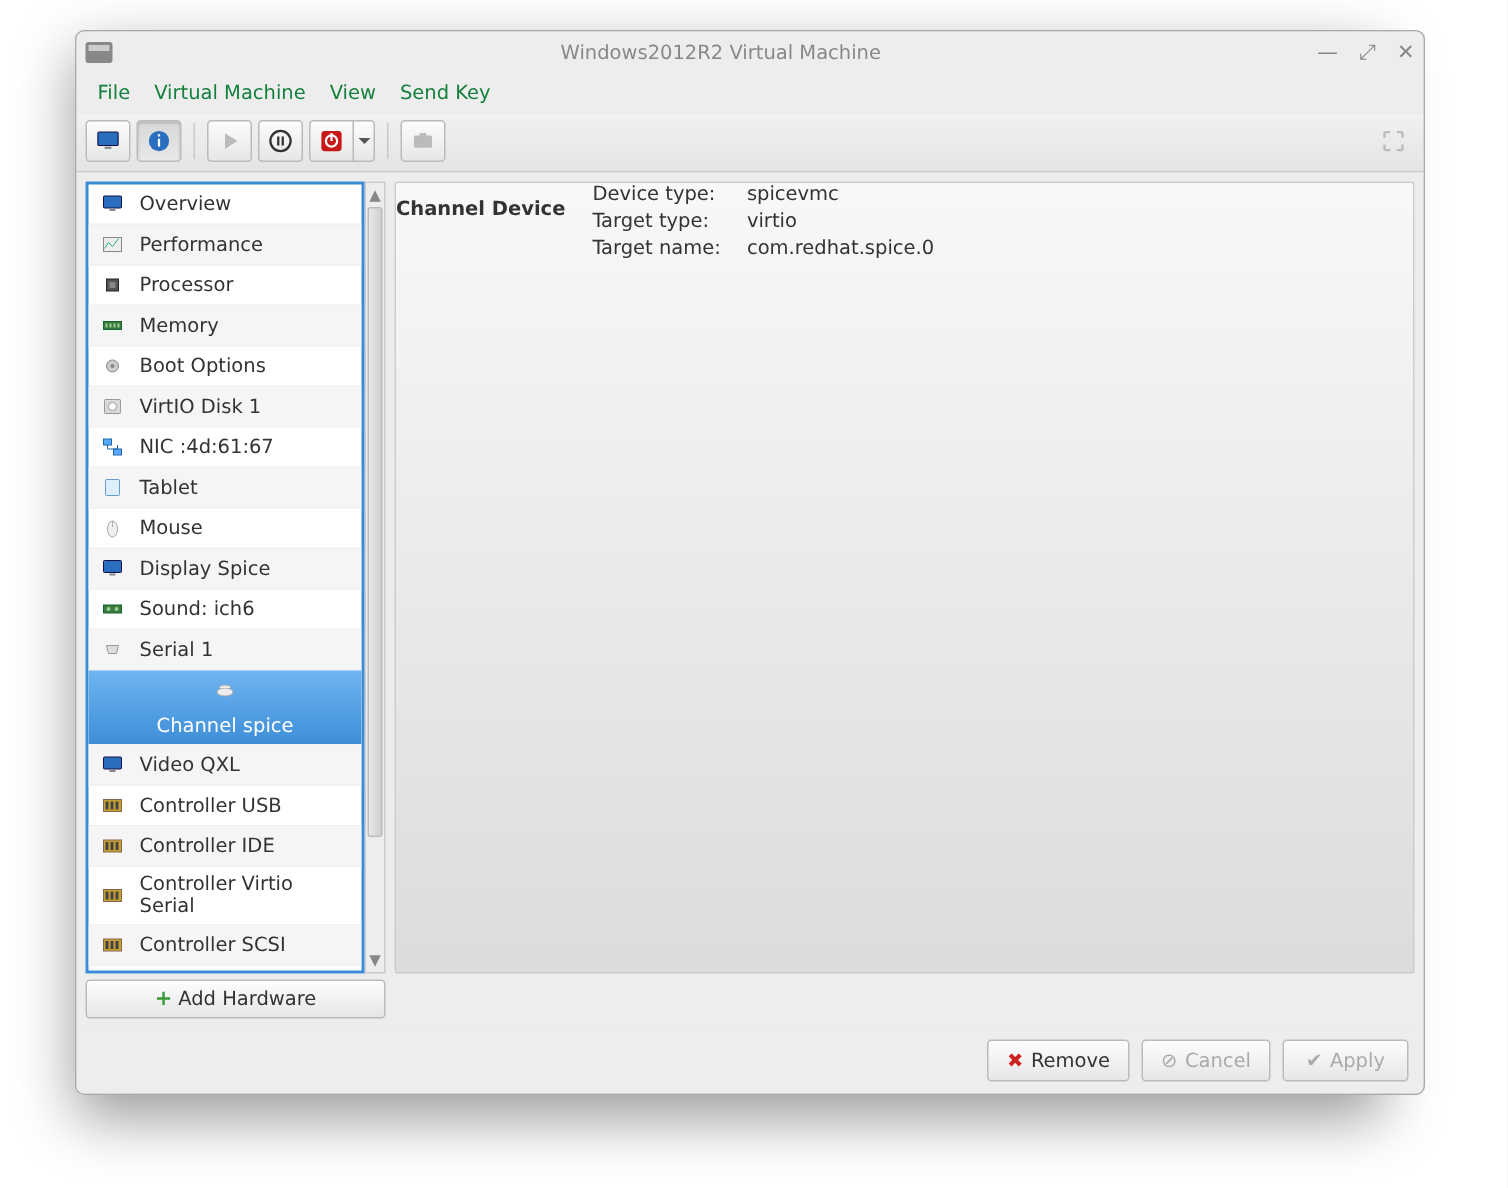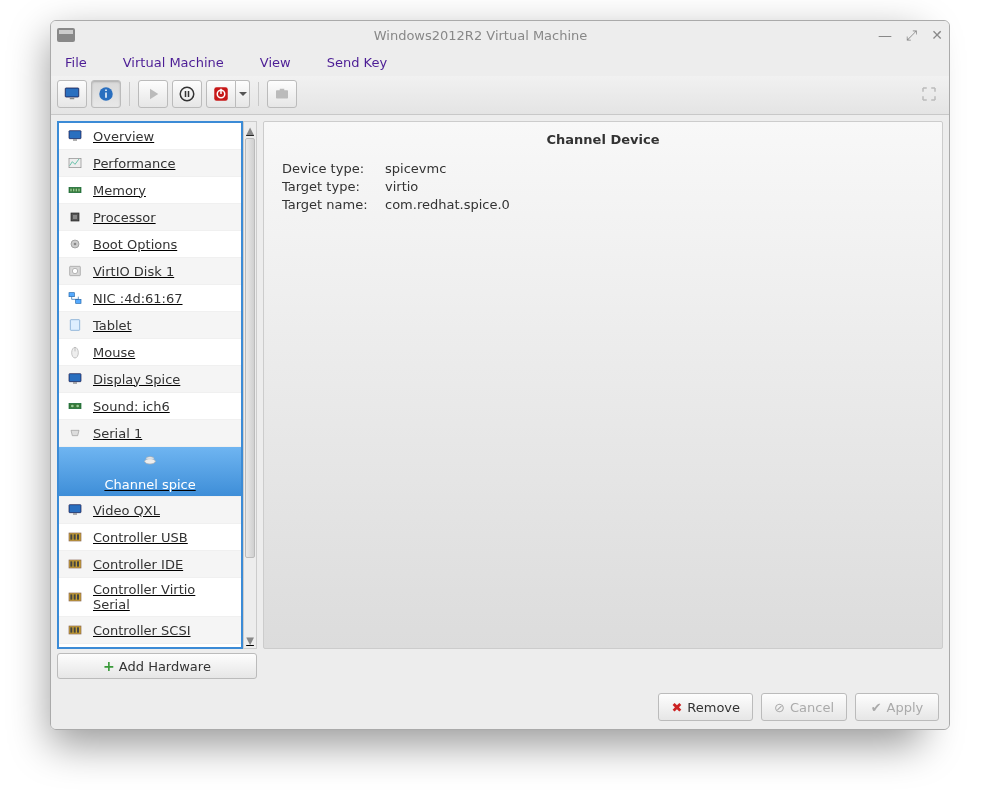--- a/index.html
+++ b/index.html
@@ -42,21 +42,21 @@
   margin-right: 8px;
   position: relative;
 }
 .titlebar .win-icon::after{
   content:"";position:absolute;top:2px;left:2px;right:2px;height:4px;background:#ccc;
 }
 .titlebar .title { flex:1; text-align:center; color:#888; font-size:13px; }
 .titlebar .win-controls { display:flex; gap:14px; color:#888; }
 .titlebar .win-controls span { cursor:pointer; font-size:14px; line-height:1; }
 .menubar {
-  display:flex; gap:20px; padding: 4px 6px; color:#4c1d95;
+  display:flex; gap:0; padding: 4px 6px; color:#15803d;
   background:#ededed;
 }
 .menubar .menu-item { padding: 2px 8px; cursor:default; }
 .toolbar {
   display:flex; align-items:center; gap:4px; padding:4px 6px 6px;
   border-bottom:1px solid #c8c8c8;
   background:linear-gradient(to bottom,#f1f1f1,#e4e4e4);
 }
 .tbtn {
   width:30px;height:28px;
@@ -93,40 +93,40 @@
   color:#333;
   min-height:27px;
 }
 .sidebar-item:nth-child(even){background:#f5f5f5;}
 .sidebar-item.selected{
   background:linear-gradient(to bottom,#6fb5f1,#3e8ed8);
   color:#fff;
   flex-direction:column;
 }
 .sidebar-item .iconbox{width:20px;height:18px;display:flex;align-items:center;justify-content:center;flex-shrink:0;}
-.sidebar-wrap{position:relative;display:flex;text-decoration:underline;}
+.sidebar-wrap{position:relative;display:flex;}
 .vscroll{
   width:14px;background:#ededed;border:1px solid #ccc;display:flex;flex-direction:column;
 }
 .vscroll .arrow{height:16px;display:flex;align-items:center;justify-content:center;color:#888;cursor:pointer;font-size:10px;}
 .vscroll .track{flex:1;position:relative;}
 .vscroll .thumb{position:absolute;left:1px;right:1px;top:0;height:85%;background:linear-gradient(to right,#e8e8e8,#d0d0d0);border:1px solid #bbb;border-radius:2px;}
 .add-hw-btn{
   height:26px;border:1px solid #bbb;border-radius:3px;
   background:linear-gradient(to bottom,#fdfdfd,#e6e6e6);
   display:flex;align-items:center;justify-content:center;gap:4px;
   cursor:pointer;color:#333;
 }
 .add-hw-btn .plus{color:#3a9a3a;font-weight:bold;font-size:14px;}
 .main-panel{
   flex:1;
   border:1px solid #ccc;
   background:linear-gradient(to bottom,#f8f8f8,#dcdcdc);
   border-radius:2px;
-  display:flex;flex-direction:column;
+  display:flex;
   height:528px;
 }
 .panel-heading{
   text-align:center;font-weight:bold;color:#333;
   padding:10px 0 14px;
 }
 .kv-table{padding:0 18px;}
 .kv-row{display:flex;gap:8px;margin-bottom:3px;color:#333;}
 .kv-row .k{width:95px;text-align:left;}
 .panel-spacer{flex:1;}
@@ -240,37 +240,37 @@
                     <svg viewBox="0 0 24 24" width="18" height="16">
                       <rect x="3" y="5" width="18" height="14" fill="#eee" stroke="#888"></rect>
                       <polyline points="4,16 8,10 12,14 18,6" fill="none" stroke="#2a8"></polyline>
                     </svg>
                   </span>
                   <span>Performance</span>
                 </div>
                 <div class="sidebar-item">
                   <span class="iconbox">
                     <svg viewBox="0 0 24 24" width="18" height="16">
+                      <rect x="6" y="6" width="12" height="12" fill="#555" stroke="#222"></rect>
+                      <rect x="9" y="9" width="6" height="6" fill="#888"></rect>
+                    </svg>
+                  </span>
+                  <span>Processor</span>
+                </div>
+                <div class="sidebar-item">
+                  <span class="iconbox">
+                    <svg viewBox="0 0 24 24" width="18" height="16">
                       <rect x="3" y="8" width="18" height="8" fill="#3a7a3a" stroke="#163"></rect>
                       <rect x="5" y="10" width="2" height="4" fill="#9c9"></rect>
                       <rect x="9" y="10" width="2" height="4" fill="#9c9"></rect>
                       <rect x="13" y="10" width="2" height="4" fill="#9c9"></rect>
                       <rect x="17" y="10" width="2" height="4" fill="#9c9"></rect>
                     </svg>
                   </span>
                   <span>Memory</span>
-                </div>
-                <div class="sidebar-item">
-                  <span class="iconbox">
-                    <svg viewBox="0 0 24 24" width="18" height="16">
-                      <rect x="6" y="6" width="12" height="12" fill="#555" stroke="#222"></rect>
-                      <rect x="9" y="9" width="6" height="6" fill="#888"></rect>
-                    </svg>
-                  </span>
-                  <span>Processor</span>
                 </div>
                 <div class="sidebar-item">
                   <span class="iconbox">
                     <svg viewBox="0 0 24 24" width="18" height="16">
                       <circle cx="12" cy="12" r="6" fill="#ccc" stroke="#888"></circle>
                       <circle cx="12" cy="12" r="2" fill="#888"></circle>
                     </svg>
                   </span>
                   <span>Boot Options</span>
                 </div>

